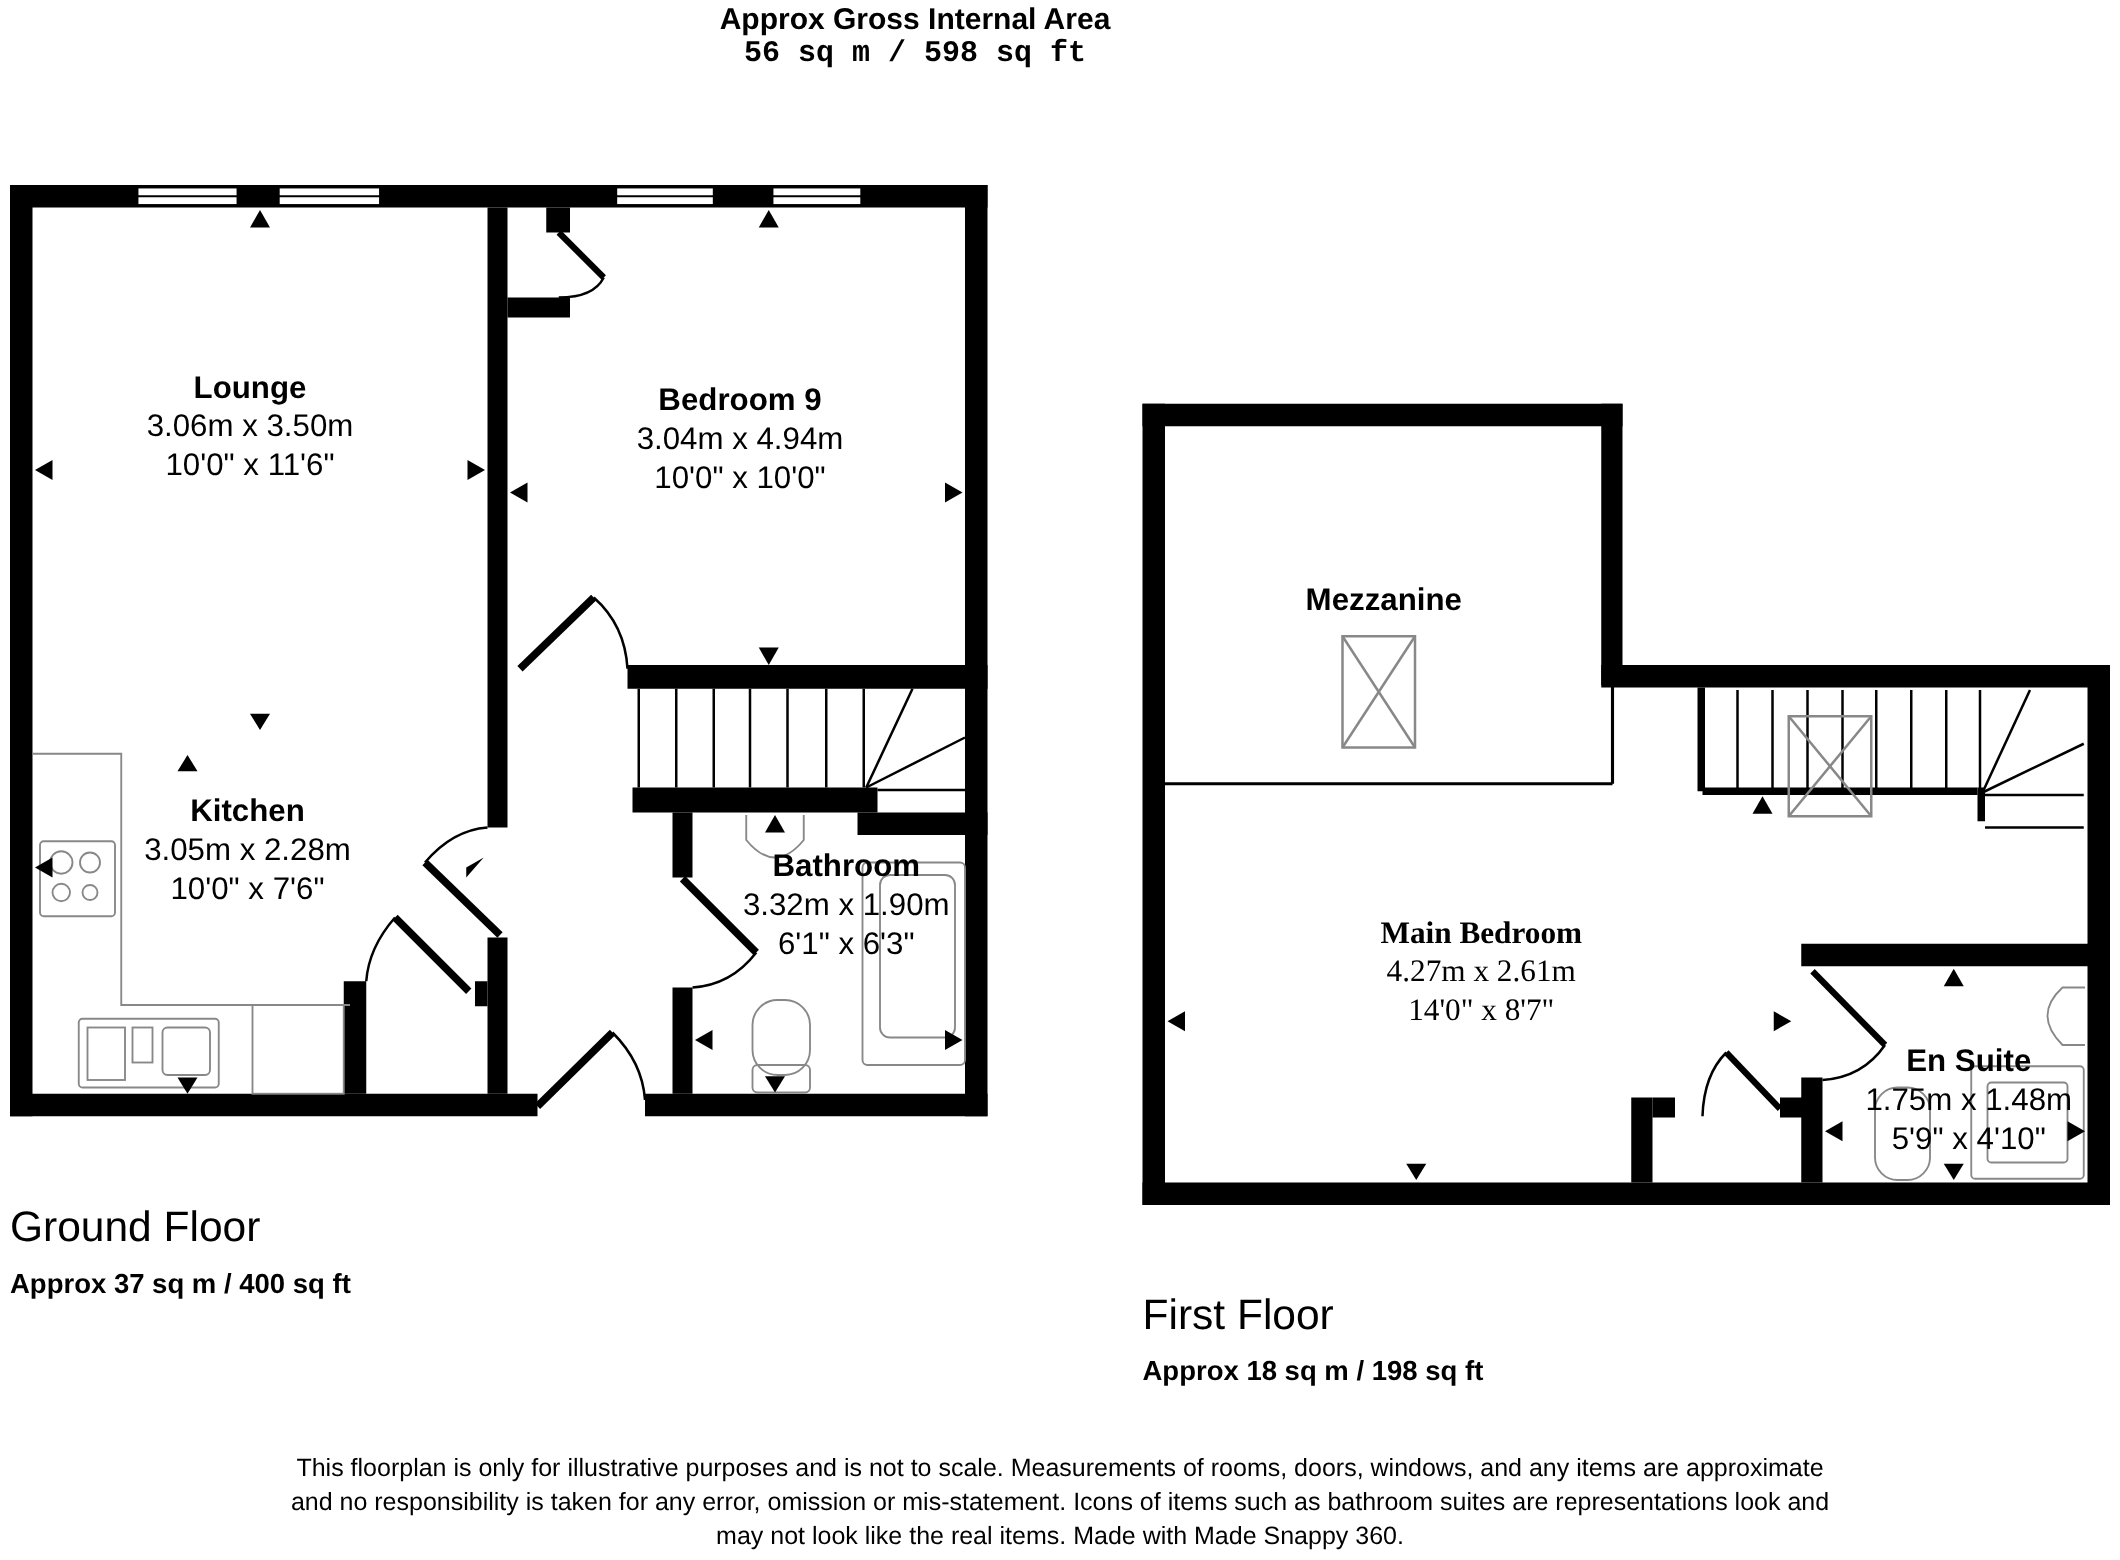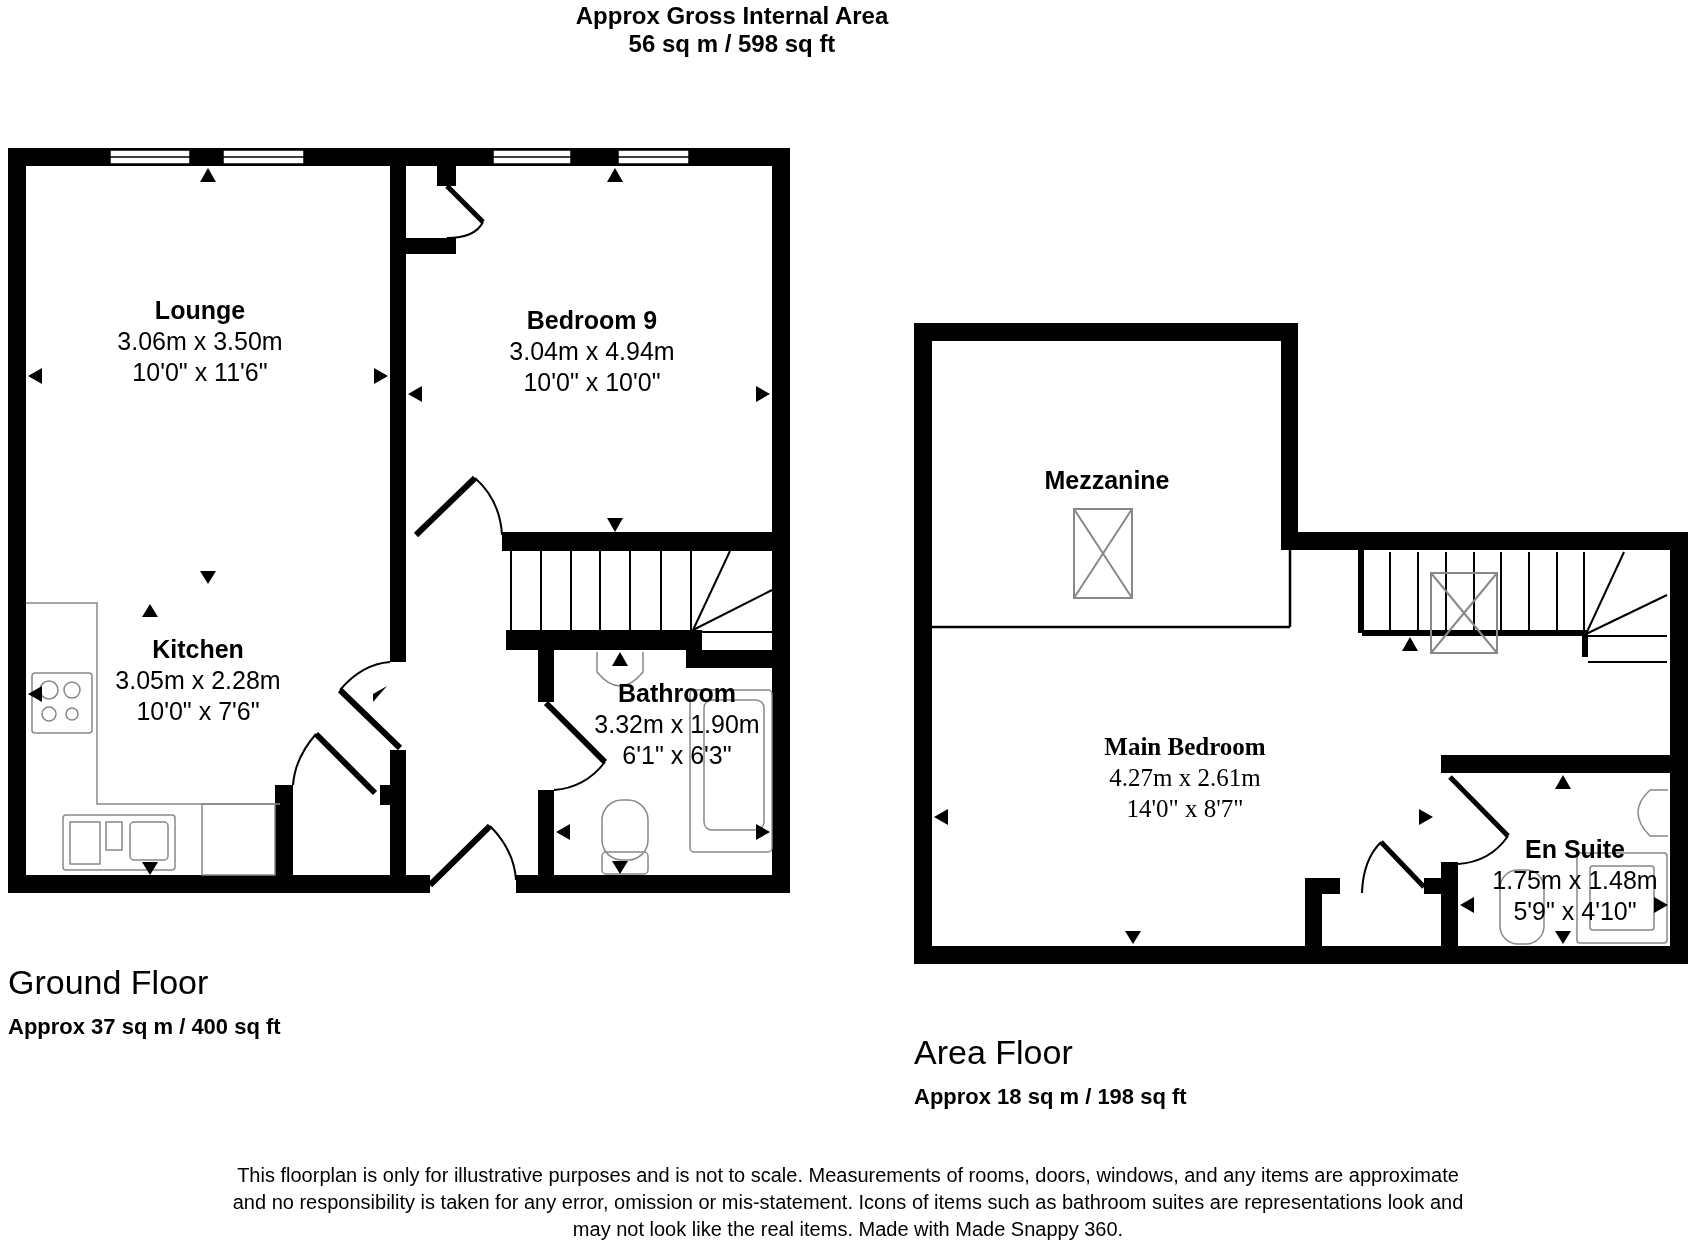--- a/index.html
+++ b/index.html
@@ -186,21 +186,21 @@
     <polygon points="1133,944 1125,931 1141,931"></polygon>
     <polygon points="1410,637 1402,651 1418,651"></polygon>
     <polygon points="1563,775 1555,789 1571,789"></polygon>
     <polygon points="1460,905 1474,897 1474,913"></polygon>
     <polygon points="1668,905 1654,897 1654,913"></polygon>
     <polygon points="1563,944 1555,931 1571,931"></polygon>
   </g>
 </svg>
 
 <div class="abs hdr" style="top:2px;">Approx Gross Internal Area</div>
-<div class="abs hdr" style="top:30px;">56 sq m / 598 sq ft</div>
+<div class="abs hdr" style="top:30px;font-family:Liberation Mono, monospace;">56 sq m / 598 sq ft</div>
 
 <div class="abs room" style="left:200px; top:295px;">
   <div class="name">Lounge</div>
   <div class="dim">3.06m x 3.50m</div>
   <div class="dim">10'0" x 11'6"</div>
 </div>
 <div class="abs room" style="left:592px; top:305px;">
   <div class="name">Bedroom 9</div>
   <div class="dim">3.04m x 4.94m</div>
   <div class="dim">10'0" x 10'0"</div>
@@ -225,18 +225,18 @@
   <div class="dim">14'0" x 8'7"</div>
 </div>
 <div class="abs room" style="left:1575px; top:834px;">
   <div class="name">En Suite</div>
   <div class="dim">1.75m x 1.48m</div>
   <div class="dim">5'9" x 4'10"</div>
 </div>
 
 <div class="abs floor-title" style="left:8px; top:963px;">Ground Floor</div>
 <div class="abs floor-area" style="left:8px; top:1014px;">Approx 37 sq m / 400 sq ft</div>
-<div class="abs floor-title" style="left:914px; top:1033px;">Area Floor</div>
+<div class="abs floor-title" style="left:914px; top:1033px;">First Floor</div>
 <div class="abs floor-area" style="left:914px; top:1084px;">Approx 18 sq m / 198 sq ft</div>
 
 <div class="abs disc" style="top:1162px;">This floorplan is only for illustrative purposes and is not to scale. Measurements of rooms, doors, windows, and any items are approximate</div>
 <div class="abs disc" style="top:1189px;">and no responsibility is taken for any error, omission or mis-statement. Icons of items such as bathroom suites are representations look and</div>
 <div class="abs disc" style="top:1216px;">may not look like the real items. Made with Made Snappy 360.</div>
 
 </body></html>

